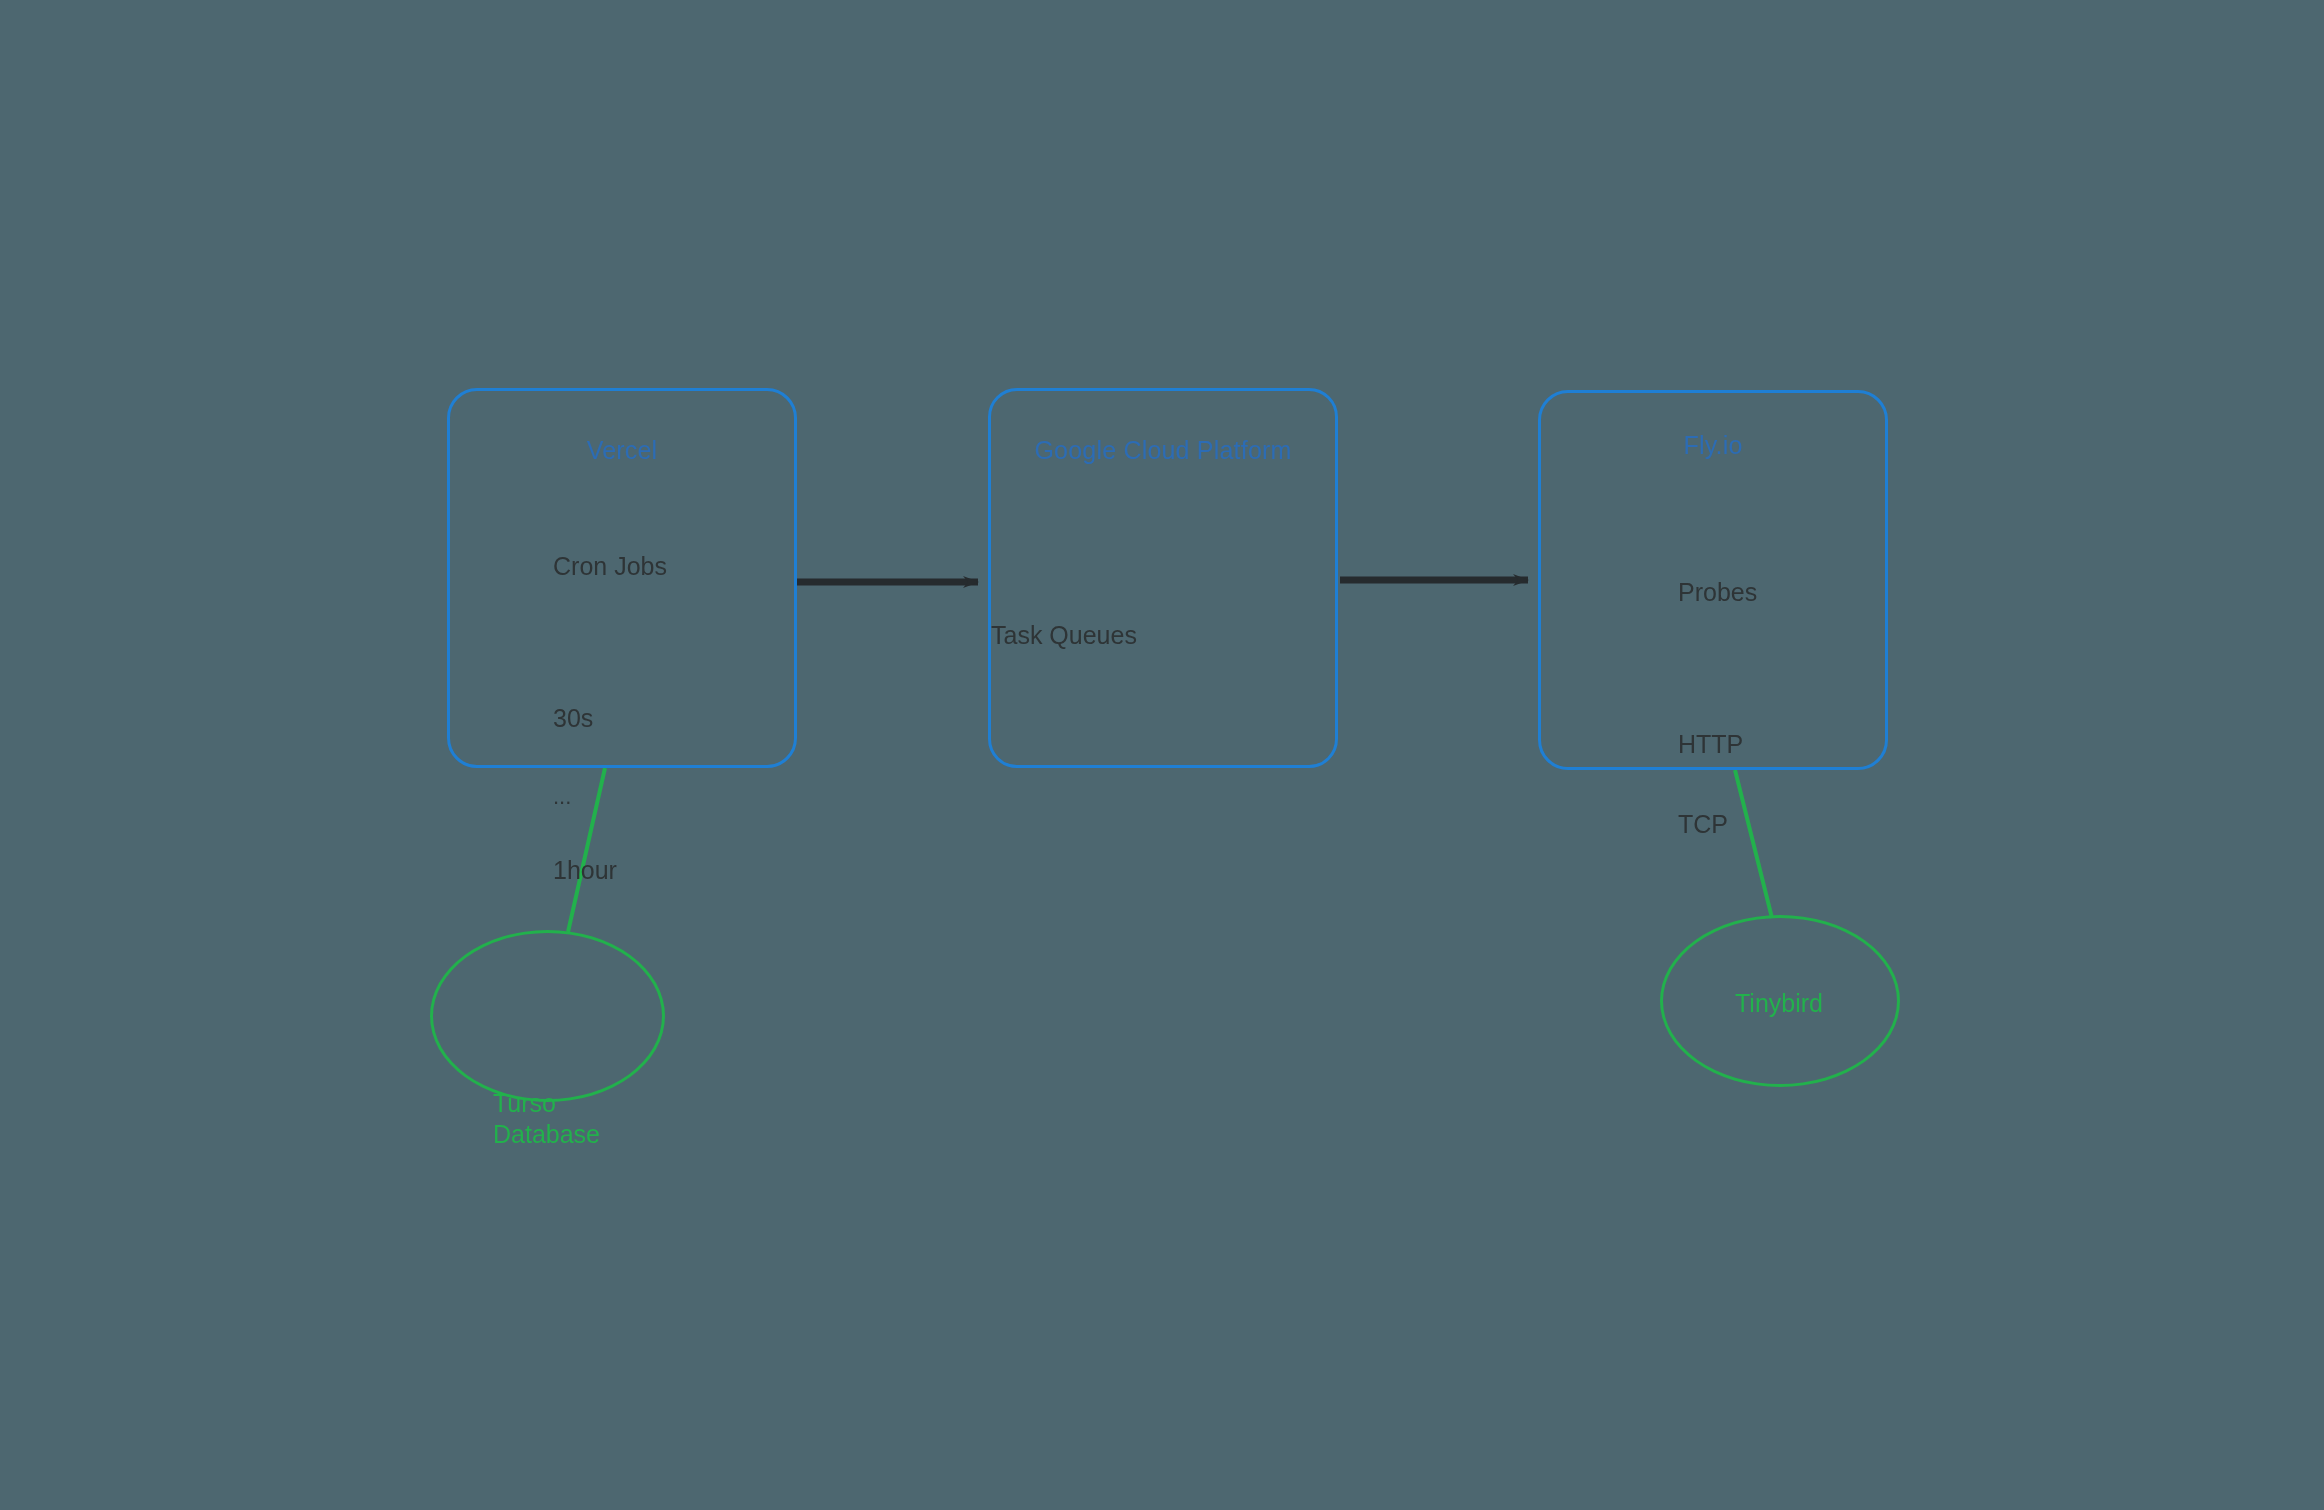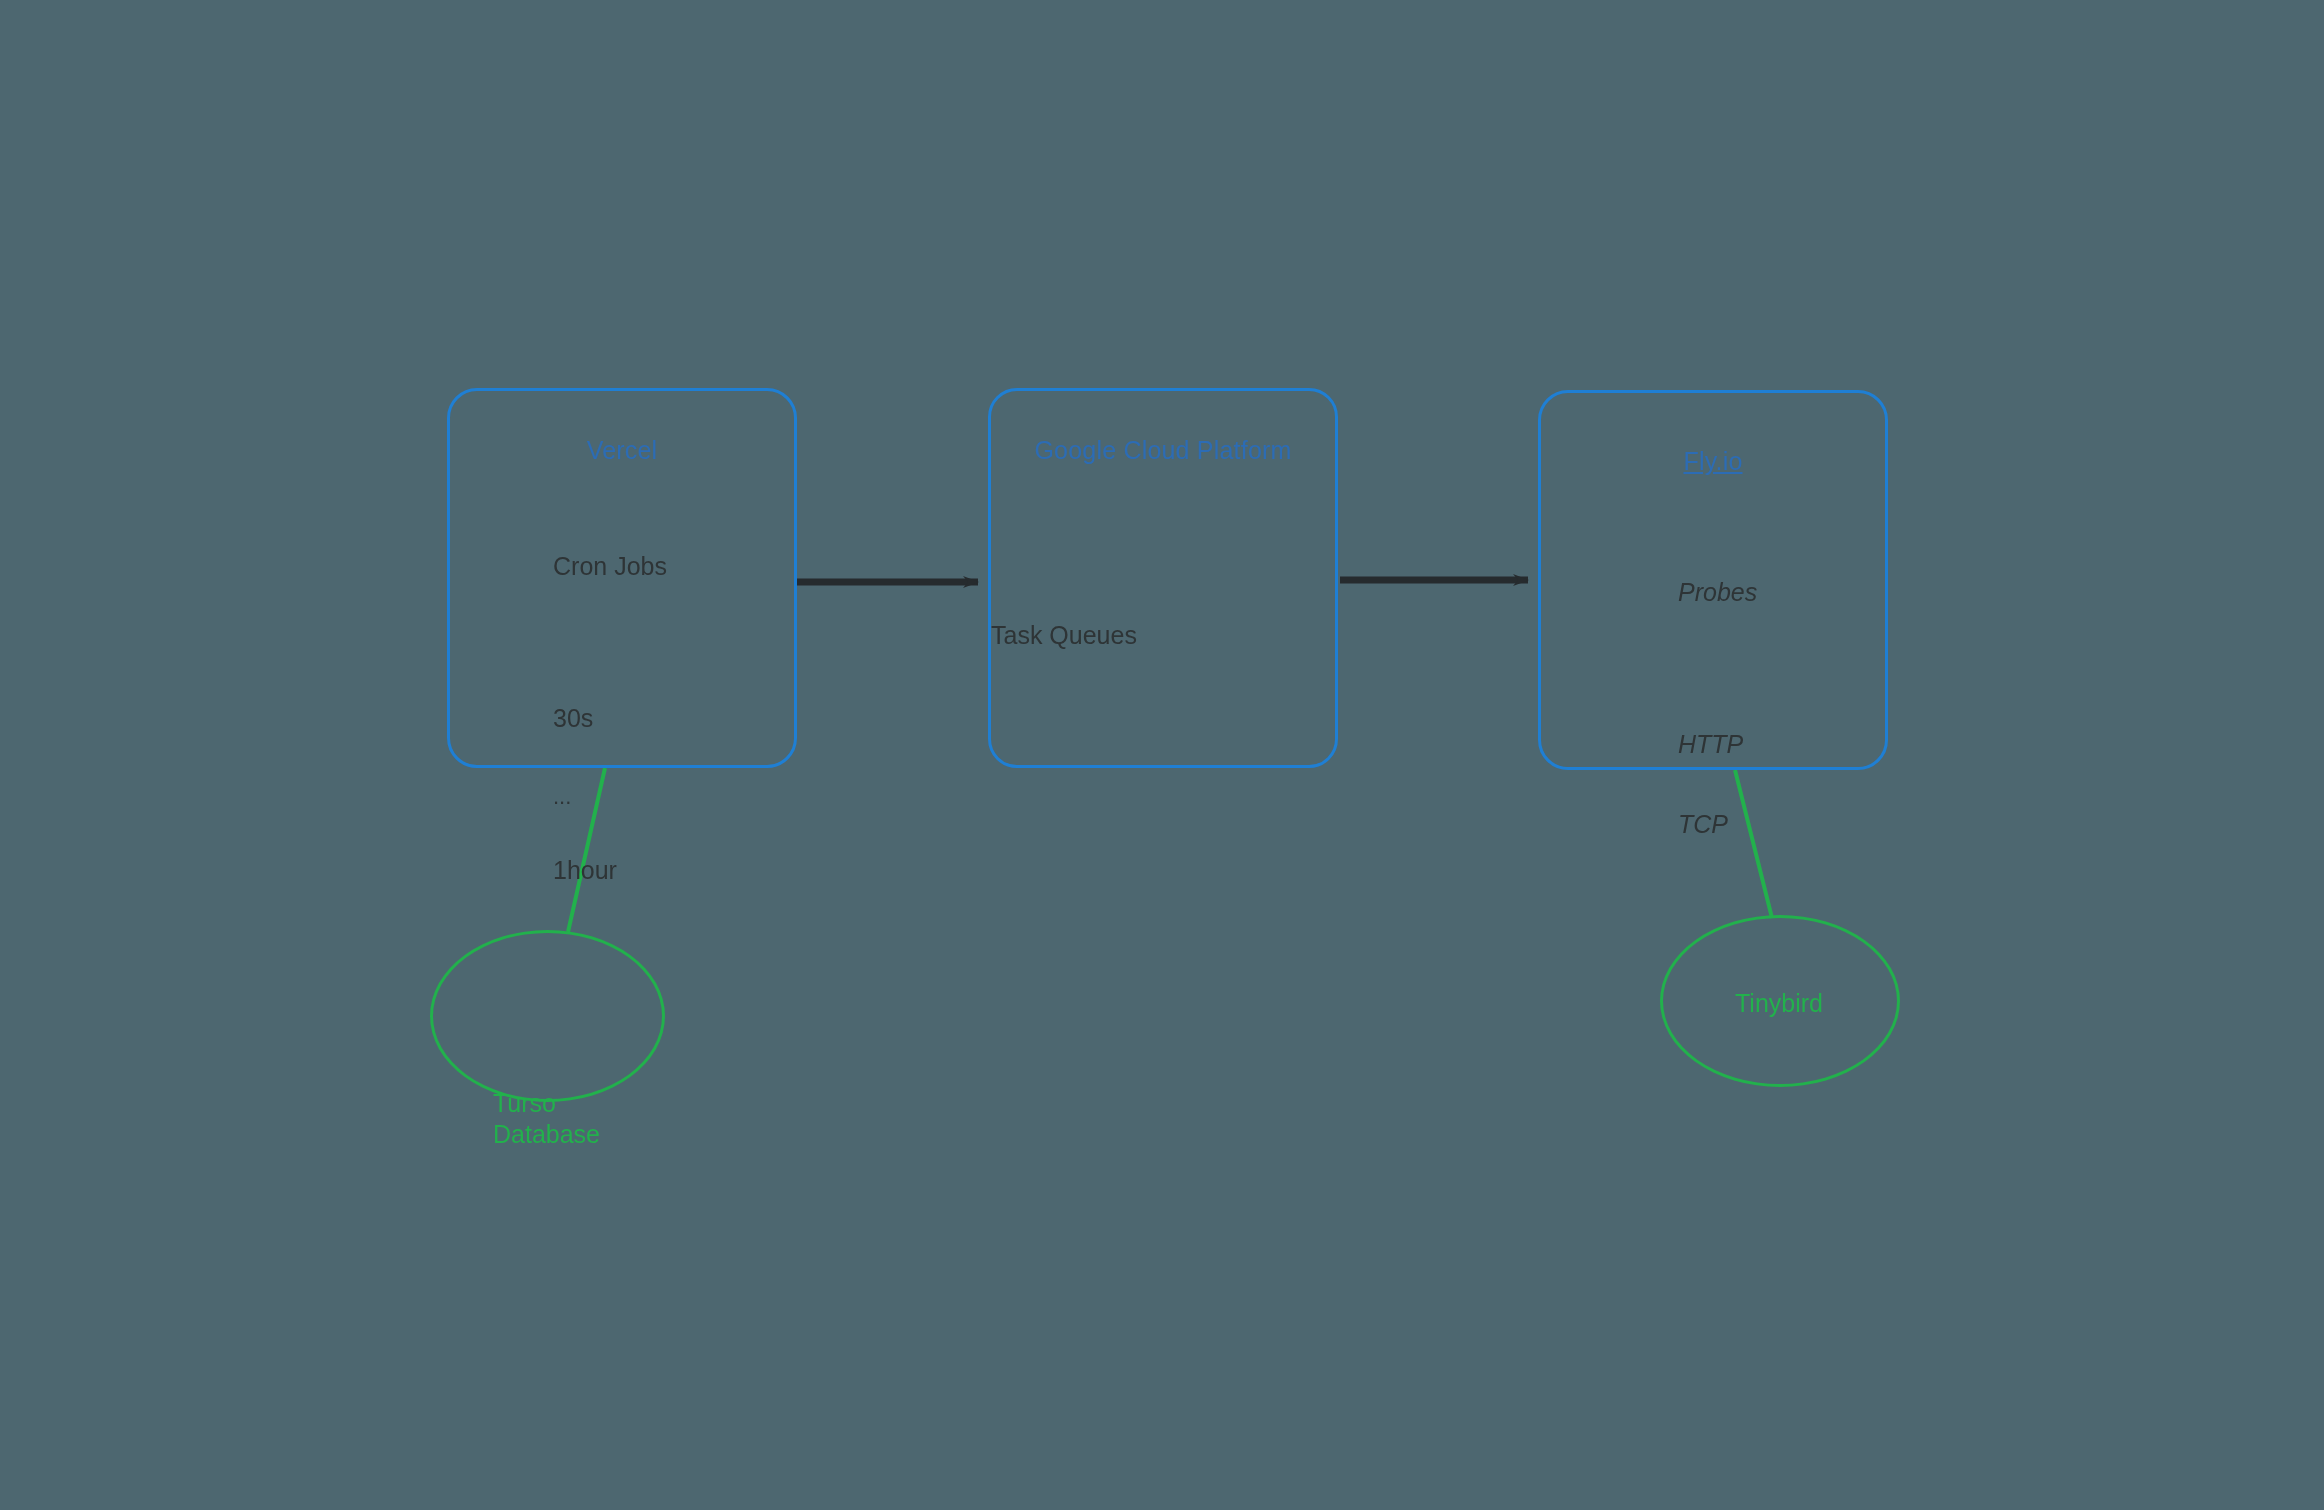--- a/index.html
+++ b/index.html
@@ -106,22 +106,22 @@
   </div>
 
   <div class="node-box" style="left:988px; top:388px; width:350px; height:380px;border-radius:29px;">
     <div class="node-title" style="top:45px;">Google Cloud Platform</div>
     <div class="node-body" style="left:0; right:0; top:182px; text-align:left;">
       <span class="body-line">Task Queues</span>
     </div>
   </div>
 
   <div class="node-box" style="left:1538px; top:390px; width:350px; height:380px;">
-    <div class="node-title" style="top:54px;text-decoration:underline;">Fly.io</div>
-    <div class="node-body" style="left:137px; top:137px;font-style:italic;">
+    <div class="node-title" style="top:38px;">Fly.io</div>
+    <div class="node-body" style="left:137px; top:137px;">
       <span class="body-line">Probes</span>
       <span class="body-gap"></span>
       <span class="body-line">HTTP</span>
       <span class="body-line">TCP</span>
     </div>
   </div>
 
   <div class="ellipse-node" style="left:430px; top:930px; width:235px; height:172px;"></div>
   <div class="ellipse-label" style="left:493px; top:1040px; width:160px;margin-top:48px;">Turso
 Database</div>

